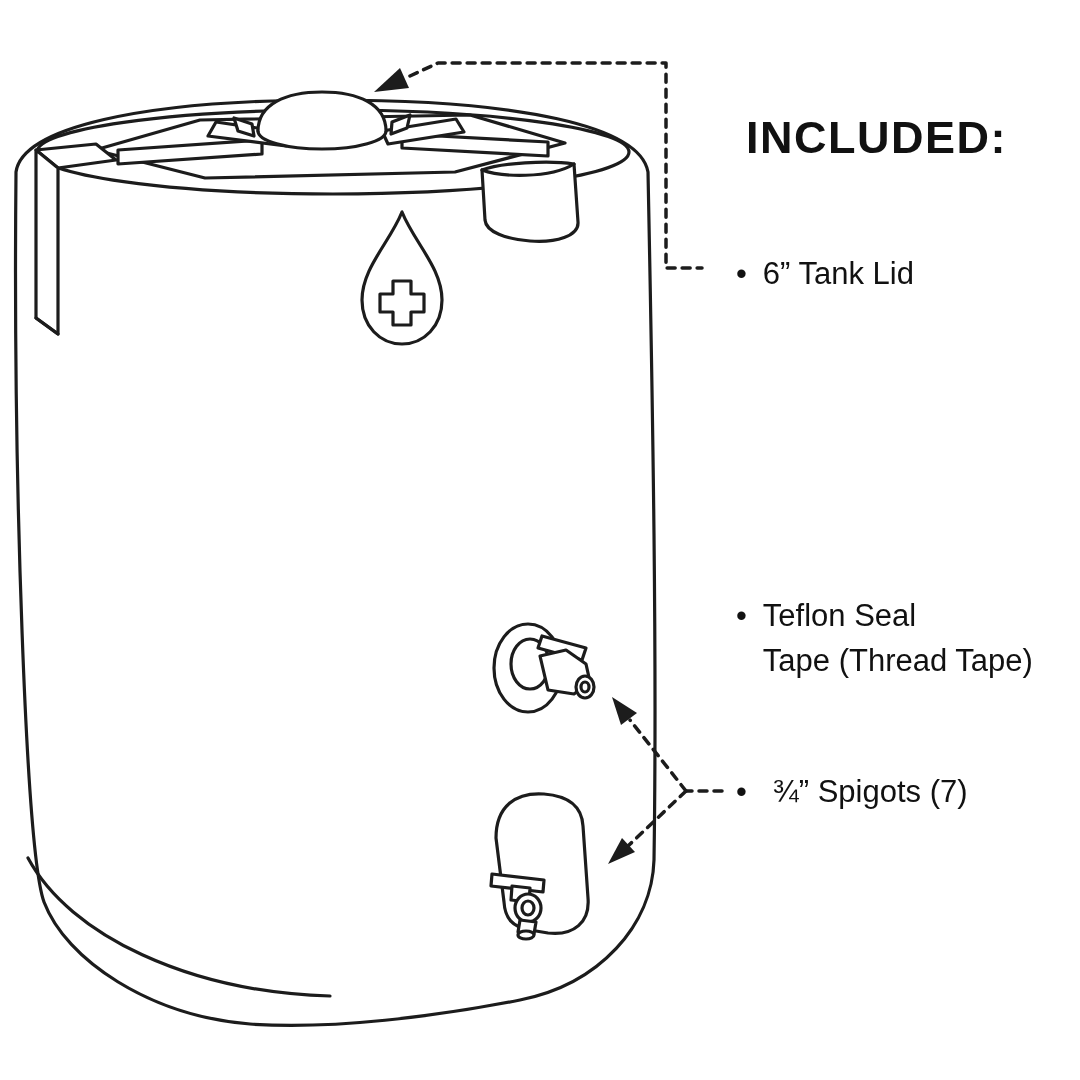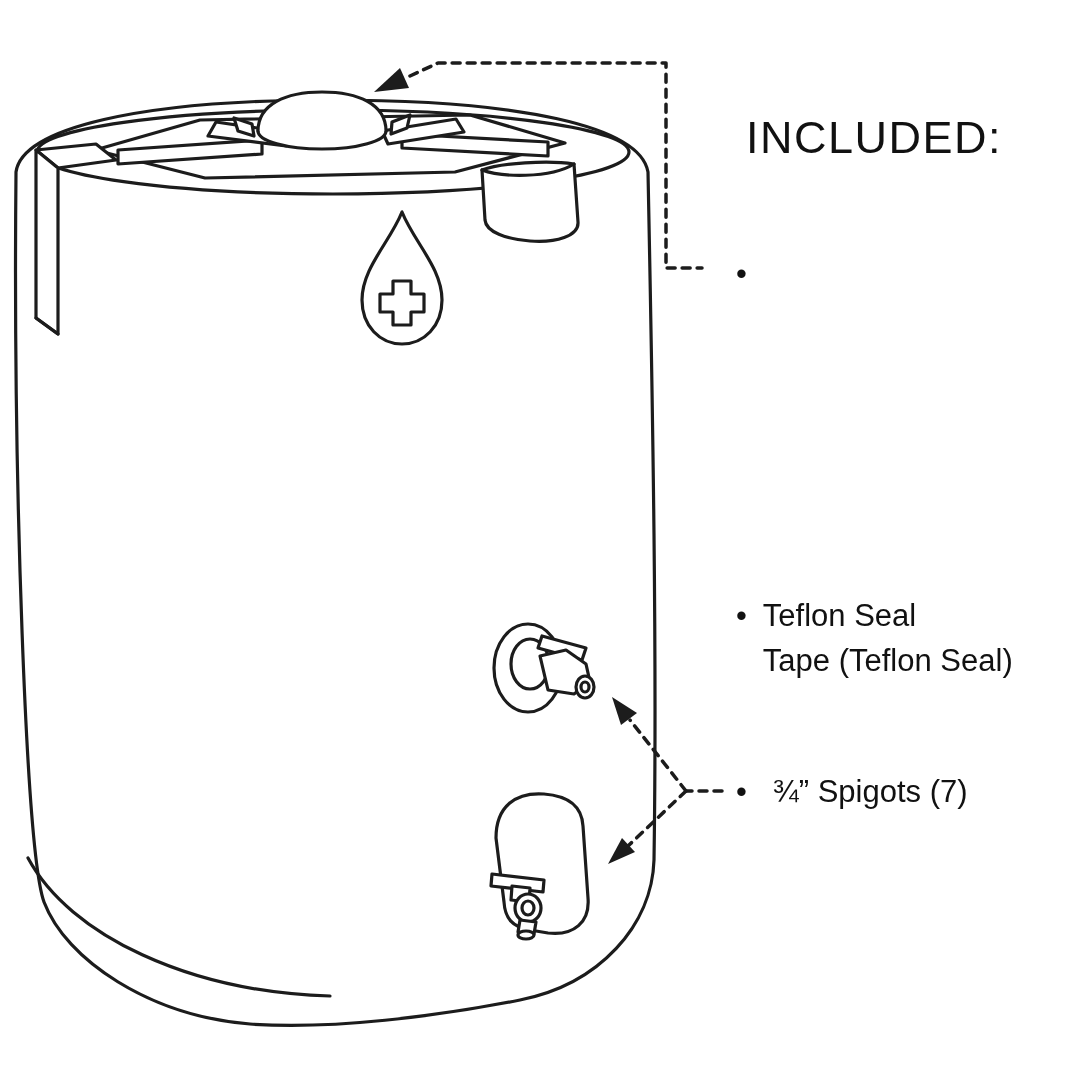--- a/index.html
+++ b/index.html
@@ -21,21 +21,21 @@
     left: 0;
     top: 0;
     width: 1080px;
     height: 1080px;
   }
   .title {
     position: absolute;
     left: 746px;
     top: 112px;
     font-size: 45px;
-    font-weight: 400;
+    font-weight: 700;
     letter-spacing: 1.5px;
     white-space: nowrap;
     text-align: center;
   }
   .callout {
     position: absolute;
     display: flex;
     align-items: flex-start;
     font-size: 31px;
     line-height: 1.45;
@@ -134,27 +134,28 @@
       <polygon points="374,92 409,88 400,68"></polygon>
       <polygon points="612,697 637,713 621,725"></polygon>
       <polygon points="608,864 622,838 635,852"></polygon>
     </g>
   </svg>
 
   <div class="title">INCLUDED:</div>
 
   <div class="callout callout-lid">
     <span class="bullet">•</span>
+    <span>6” Tank Lid</span>
   </div>
 
   <div class="callout callout-tape">
     <span class="bullet">•</span>
     <div class="tape-lines">
       <div>Teflon Seal</div>
-      <div>Tape (Teflon Seal)</div>
+      <div>Tape (Thread Tape)</div>
     </div>
   </div>
 
   <div class="callout callout-spigots">
     <span class="bullet">•</span>
     <span>¾” Spigots (7)</span>
   </div>
 
 </div>
 

